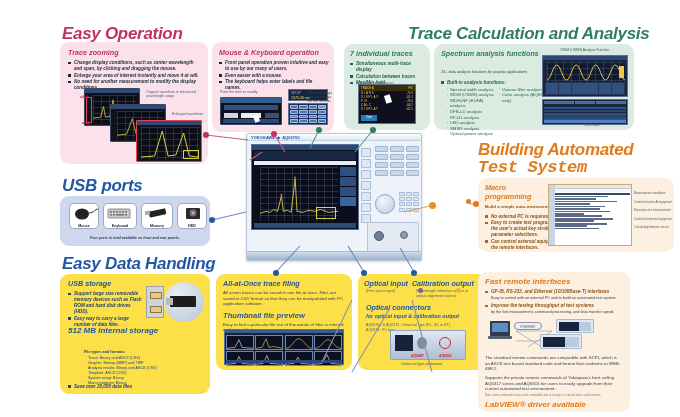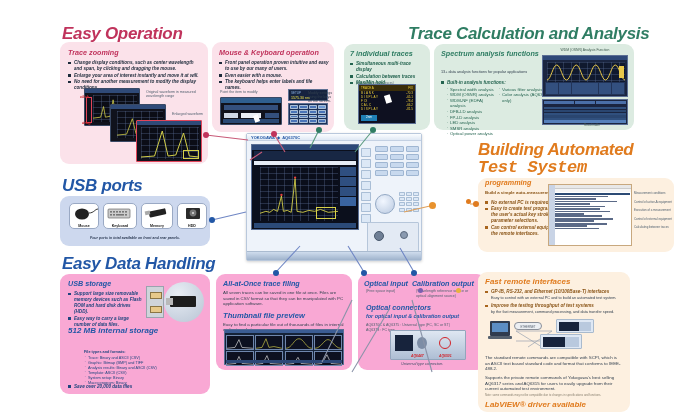--- a/index.html
+++ b/index.html
@@ -17,21 +17,21 @@
   .h-green { color:#2f7d63; font-style:italic; font-weight:bold; letter-spacing:-0.3px; }
   .h-blue  { color:#2257a6; font-style:italic; font-weight:bold; letter-spacing:-0.3px; }
   .h-orange{ color:#e07b1e; font-style:italic; font-weight:bold; letter-spacing:-0.3px; }
 
   .sec-title { position:absolute; font-size:17px; line-height:19px; white-space:nowrap; }
 
   
   .panel { position:absolute; border-radius:9px; }
   .p-pink   { background:#fbe2ea; }
   .p-green  { background:#dcebe1; }
-  .p-blue   { background:#f9a8d4; }
+  .p-blue   { background:#fde047; }
   .p-lblue  { background:#cdd8ee; }
   .p-cream  { background:#fdf0e0; }
 
   .sub { font-style:italic; font-weight:bold; font-size:7.2px; line-height:9px; }
   .sub-pink  { color:#c0335c; }
   .sub-green { color:#2f7d63; }
   .sub-blue  { color:#2257a6; }
   .sub-orange{ color:#e07b1e; }
 
   ul.bul { list-style:none; }
@@ -550,20 +550,21 @@
       <div style="position:absolute; left:20px; bottom:1px; font-size:3.4px;" class="badge-red">AQ6447</div>
       <div style="position:absolute; left:48px; bottom:1px; font-size:3.4px;" class="badge-red">AQ6501</div>
     </div>
     <div class="cap" style="position:absolute; left:0; bottom:3px; width:100%; text-align:center; color:#3b4a63;">Universal type connectors</div>
   </div>
 
   <div class="sec-title h-orange" style="left:478px; top:140px;">Building Automated</div>
   <div class="sec-title h-orange" style="left:478px; top:158px;font-family:Liberation Mono, monospace;">Test System</div>
 
   <div class="panel p-cream" style="left:478px; top:178px; width:196px; height:74px;">
+    <div class="sub sub-orange" style="margin:5px 0 0 7px;">Macro</div>
     <div class="sub sub-orange" style="margin:0 0 3px 7px;">programming</div>
     <div class="plain" style="margin:0 90px 4px 7px; font-weight:bold; color:#8a5416;">Build a simple auto-measurement system</div>
     <ul class="bul orange" style="margin:0 90px 0 7px;">
       <li>No external PC is required.</li>
       <li>Easy to create test program by recording the user's actual key strokes and parameter selections.</li>
       <li>Can control external equipment through the remote interfaces.</li>
     </ul>
 
     <div class="codebox" style="position:absolute; left:70px; top:6px; width:84px; height:62px; overflow:hidden;">
       <div style="height:3.6px; background:#e8e8e8; border-bottom:0.5px solid #ccc;"></div>

